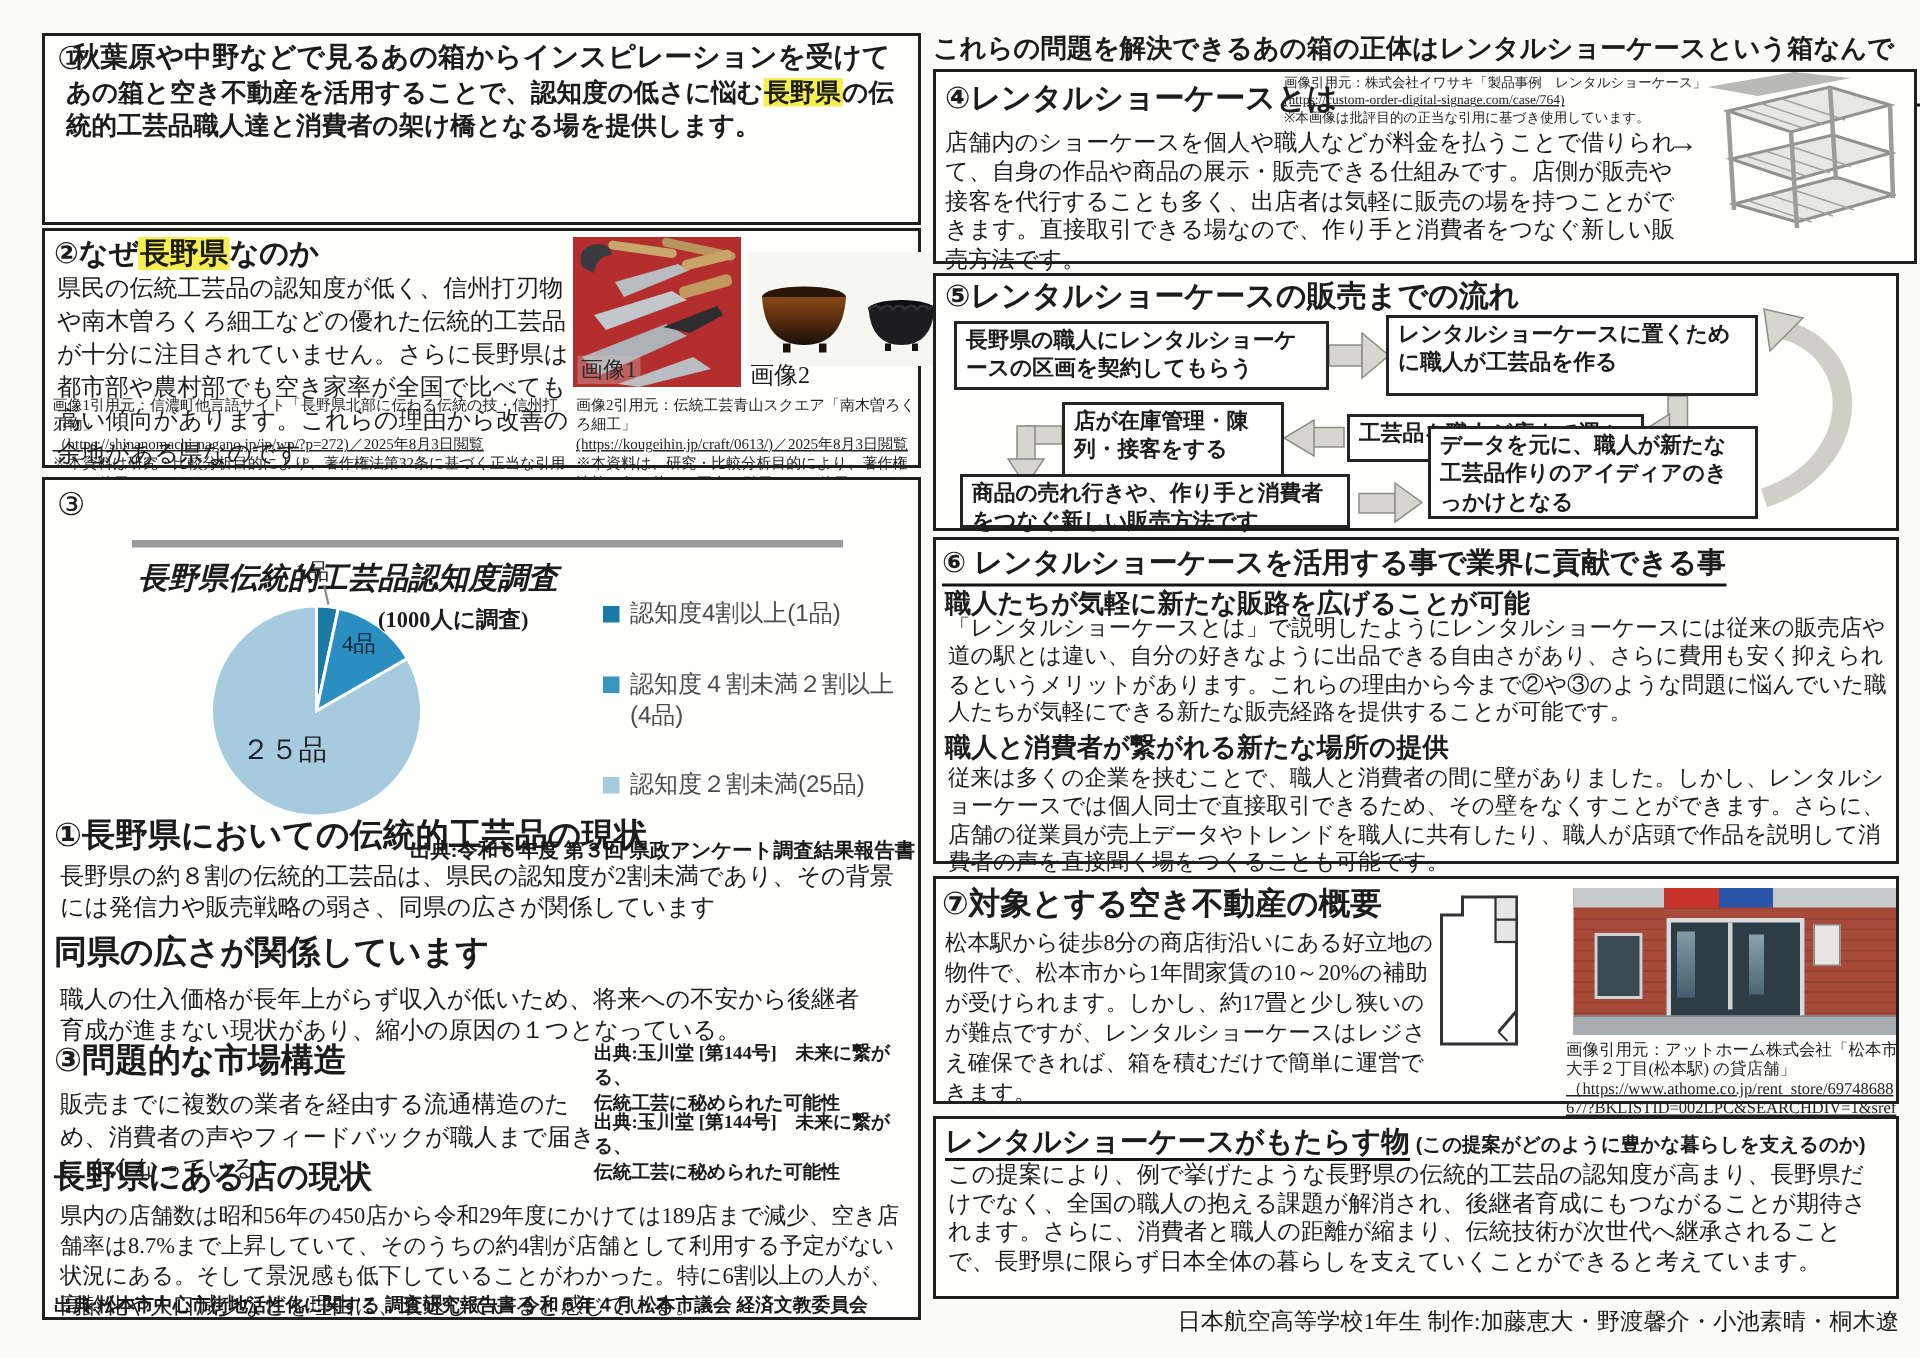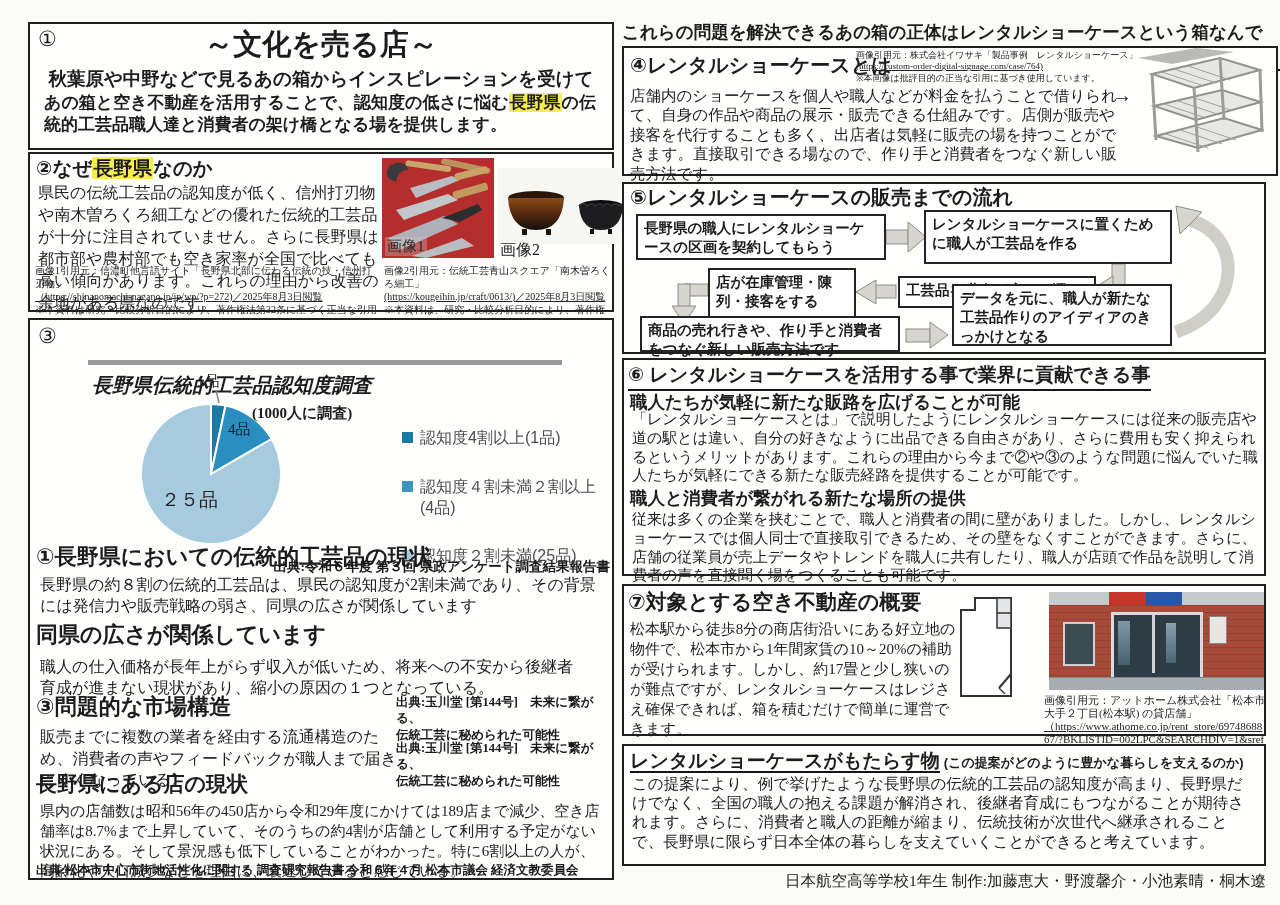--- a/index.html
+++ b/index.html
@@ -9,34 +9,33 @@
   .abs{position:absolute;}
   .sans{font-family:"Liberation Sans","DejaVu Sans",sans-serif;}
   .ser{font-family:"Liberation Serif","DejaVu Serif",serif;}
   .b{font-weight:bold;}
   .hl{background:#f7ee52;padding:0 1px;}
   .ub{text-decoration:underline;}
   .cite{font-size:10px;line-height:1.3;color:#222;}
   .cite .url{text-decoration:underline;word-break:break-all;}
   .src{font-weight:600;font-size:13px;color:#1a1a1a;}
   .flowbox{position:absolute;background:#fff;border:2px solid #242424;box-sizing:border-box;
-           font-family:Liberation Serif, serif;font-weight:bold;font-size:14.5px;line-height:1.3;
+           font-family:Liberation Mono, monospace;font-weight:bold;font-size:14.5px;line-height:1.3;
            padding:3px 6px;z-index:2;}
   .legend-item{display:flex;align-items:flex-start;margin-bottom:26px;font-size:16px;
-               color:#4c4c4c;font-family:"Liberation Sans",sans-serif;width:200px;line-height:1.3;margin-top:28px;}
+               color:#4c4c4c;font-family:"Liberation Sans",sans-serif;width:200px;line-height:1.3;}
   .legend-sq{width:11px;height:11px;margin:4px 7px 0 0;flex:none;}
   .lg1{background:#1b79a5;} .lg2{background:#3a95c0;} .lg3{background:#a6cbdf;}
   svg text{font-family:"Liberation Serif",serif;}
 </style>
 </head>
 <body>
 
 <div class="box" style="left:28px;top:22px;width:586px;height:128px;">
   <span class="abs ser" style="left:8px;top:3px;font-size:21px;">①</span>
-  <div class="sans b" style="text-align:center;font-size:29px;margin-top:1px;">～文化を売る店～</div>
   <div class="sans b" style="text-align:center;font-size:18.5px;margin-top:1px;">秋葉原や中野などで見るあの箱からインスピレーションを受けて</div>
   <div class="sans b" style="margin:1px 10px 0 14px;font-size:17px;line-height:1.28;">
     <span>あの</span><span class="ub">箱</span><span>と空き不動産を活用することで、認知度の低さに悩む</span><span class="hl">長野県</span><span>の伝統的工芸品職人達と消費者の架け橋となる場を提供します。</span>
   </div>
 </div>
 
 <div class="box" style="left:28px;top:152px;width:586px;height:160px;">
   <div class="sans b abs" style="left:6px;top:1px;font-size:19.5px;">
     <span>②なぜ</span><span class="hl">長野県</span><span>なのか</span>
   </div>

